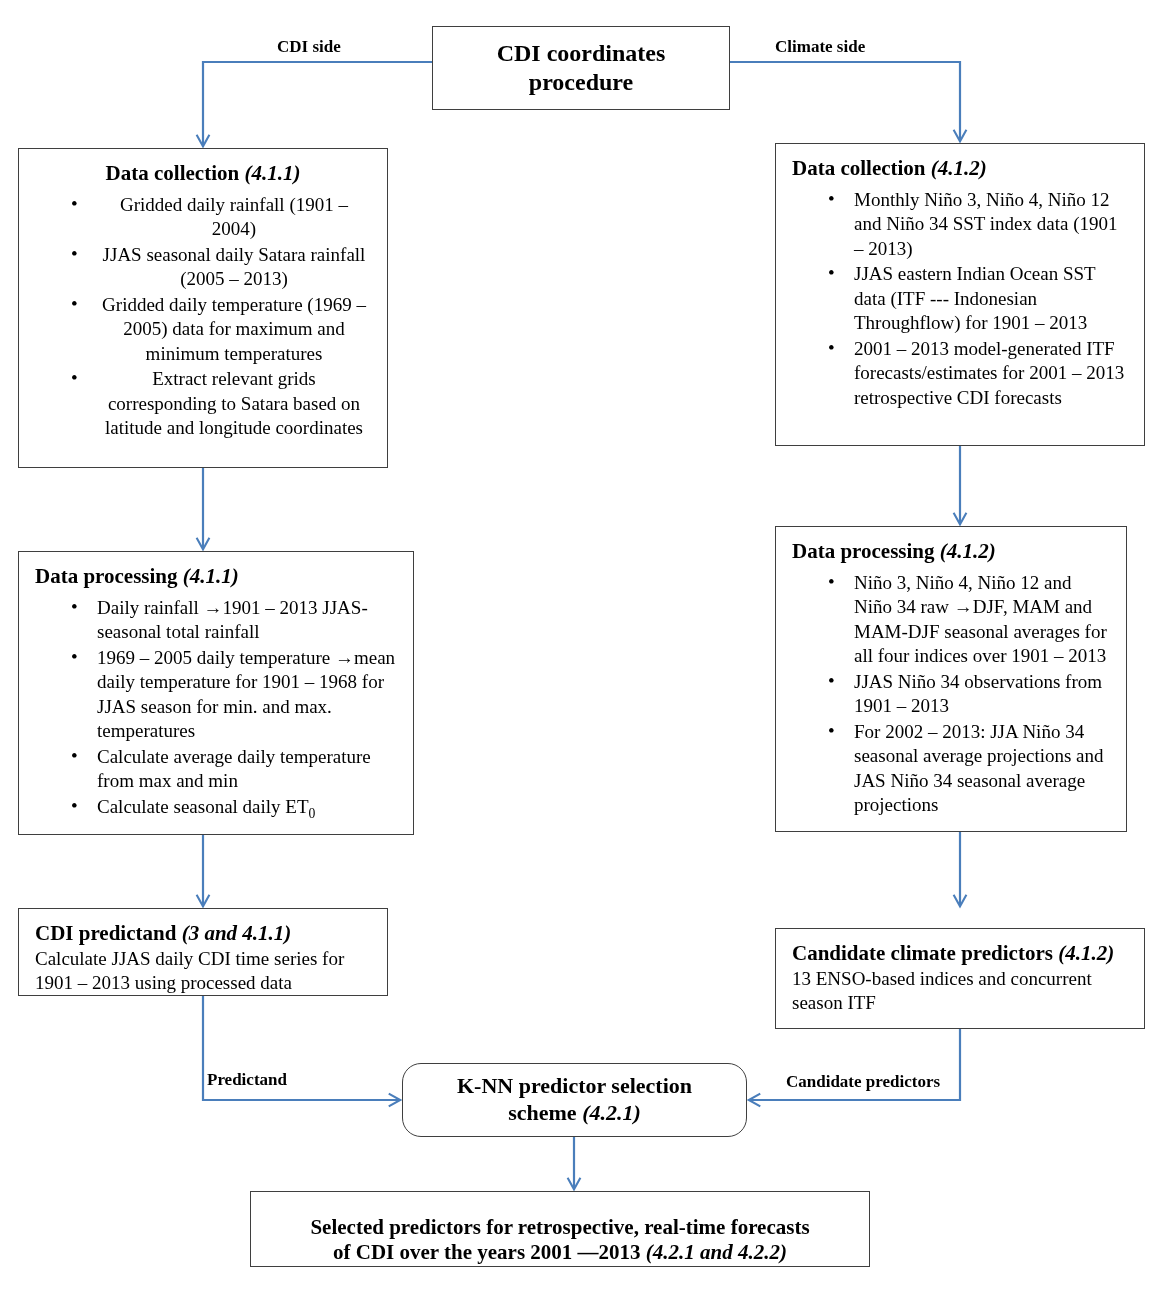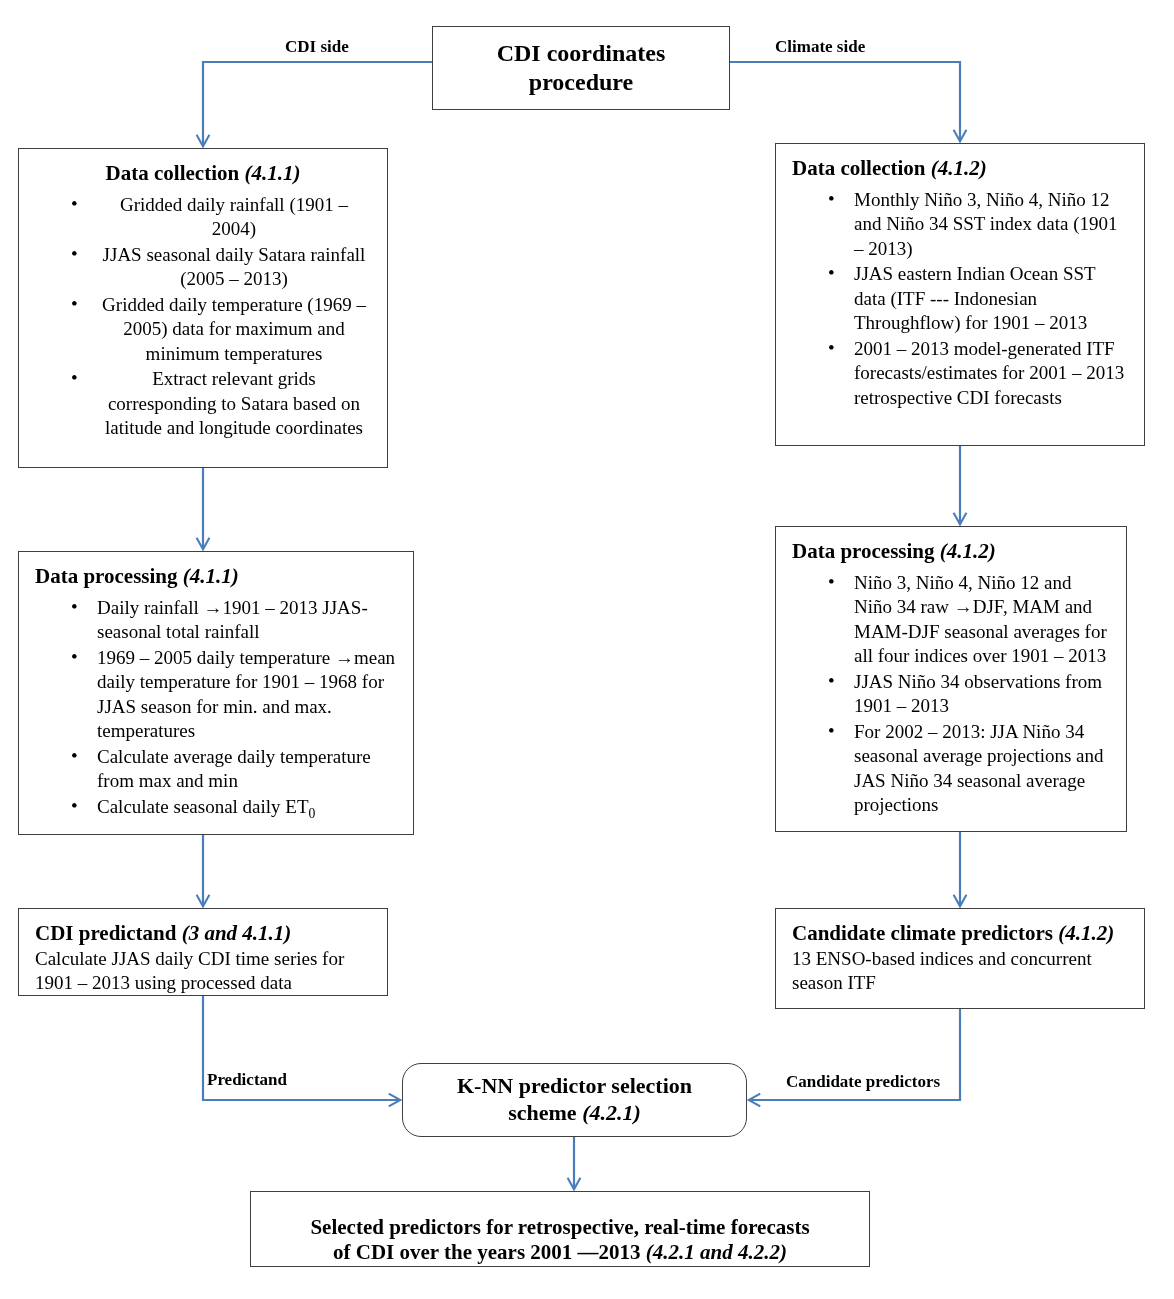--- a/index.html
+++ b/index.html
@@ -63,37 +63,37 @@
   
   #n-root{left:432px; top:26px; width:298px; height:84px;
           display:flex; align-items:center; justify-content:center; text-align:center;}
   #n-root .node-title{font-size:24px;}
 
   #n-dc1{left:18px;  top:148px; width:370px; height:320px;text-align:center;}
   #n-dc2{left:775px; top:143px; width:370px; height:303px;}
   #n-dp1{left:18px;  top:551px; width:396px; height:284px;}
   #n-dp2{left:775px; top:526px; width:352px; height:306px;}
   #n-pred{left:18px; top:908px; width:370px; height:88px;}
-  #n-cand{left:775px;top:908px; width:370px; height:101px;}
+  #n-cand{left:775px;top:928px; width:370px; height:101px;}
   #n-knn{left:402px; top:1063px;width:345px; height:74px;
          display:flex; align-items:center; justify-content:center; text-align:center;border-radius:19px;}
   #n-knn .node-title{font-size:22px;}
   #n-final{left:250px;top:1191px;width:620px; height:76px;
          display:flex; align-items:flex-end; justify-content:center; text-align:center;}
   #n-final .node-title{font-size:21px;}
 
   
   .edge-label{
     position:absolute;
     font-weight:bold;
     font-size:17px;
     white-space:nowrap;
     background:transparent;
   }
-  #lbl-cdi-side{left:285px; top:37px;}
+  #lbl-cdi-side{left:277px; top:37px;}
   #lbl-climate-side{left:775px; top:37px;}
   #lbl-predictand{left:207px; top:1070px;}
   #lbl-candidate{left:786px; top:1072px;}
   sub{font-size:0.72em;}
 </style>
 </head>
 <body>
 
 <div id="stage">
 

